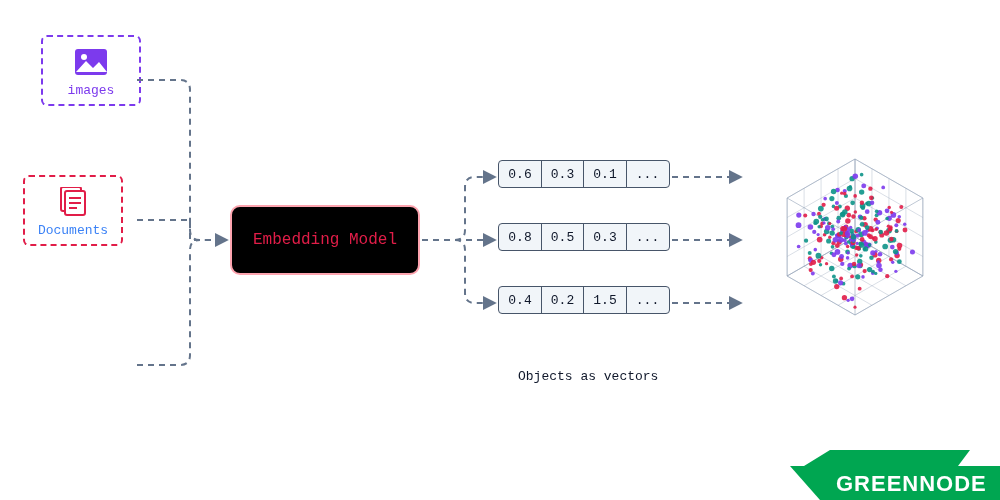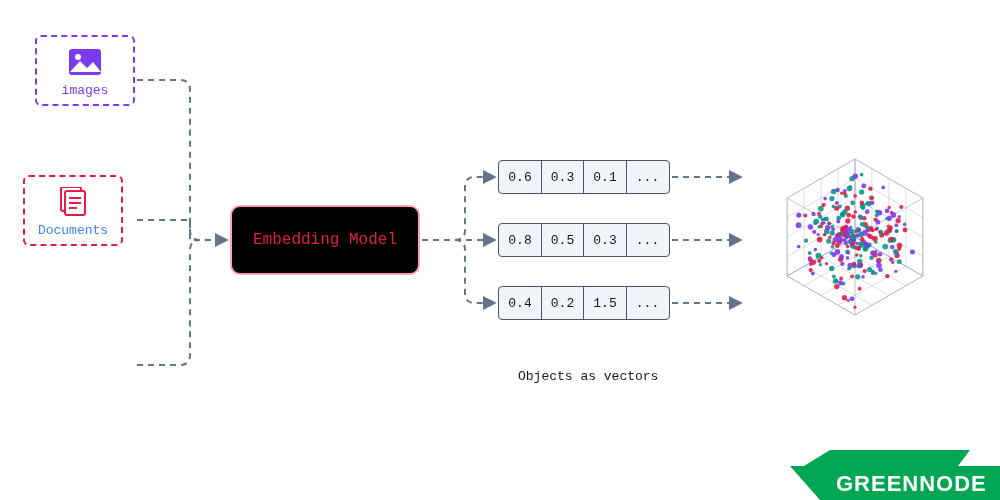--- a/index.html
+++ b/index.html
@@ -24,21 +24,21 @@
     border-radius: 6px;
     text-align: center;
     padding: 10px 0 6px 0;
     font-size: 13px;
   }
   .input-box .icon-wrap {
     width: 36px; height: 30px;
     margin: 0 auto 6px auto;
     display: flex; align-items: center; justify-content: center;
   }
-  #box-images   { left: 35px; top: 35px;  border-color:#7c3aed; color:#7c3aed; }
+  #box-images   { left: 41px; top: 35px;  border-color:#7c3aed; color:#7c3aed; }
   #box-docs     { left: 23px; top: 175px; border-color:#e11d48; color:#3b82f6; }
   #box-audio    { left: 35px; top: 320px; border-color:#0d9488; color:#0d9488; }
 
   
   .model {
     position: absolute;
     left: 230px; top: 205px;
     width: 190px; height: 70px;
     border: 2px solid #fda4af;
     background: #000000;
@@ -48,21 +48,21 @@
     font-size: 16px;
   }
 
   
   .vector {
     position: absolute;
     display: flex;
     left: 498px;
   }
   .vector .cell {
-    width: 44px; height: 34px;
+    width: 44px; height: 28px;
     border: 1.5px solid #475569;
     margin-left: -1.5px;
     background: #f1f5f9;
     display: flex; align-items: center; justify-content: center;
     font-size: 13px; color:#0f172a;
   }
   .vector .cell:first-child { margin-left: 0; border-top-left-radius:4px; border-bottom-left-radius:4px; }
   .vector .cell:last-child  { border-top-right-radius:4px; border-bottom-right-radius:4px; }
   #vec0 { top: 160px; }
   #vec1 { top: 223px; }

